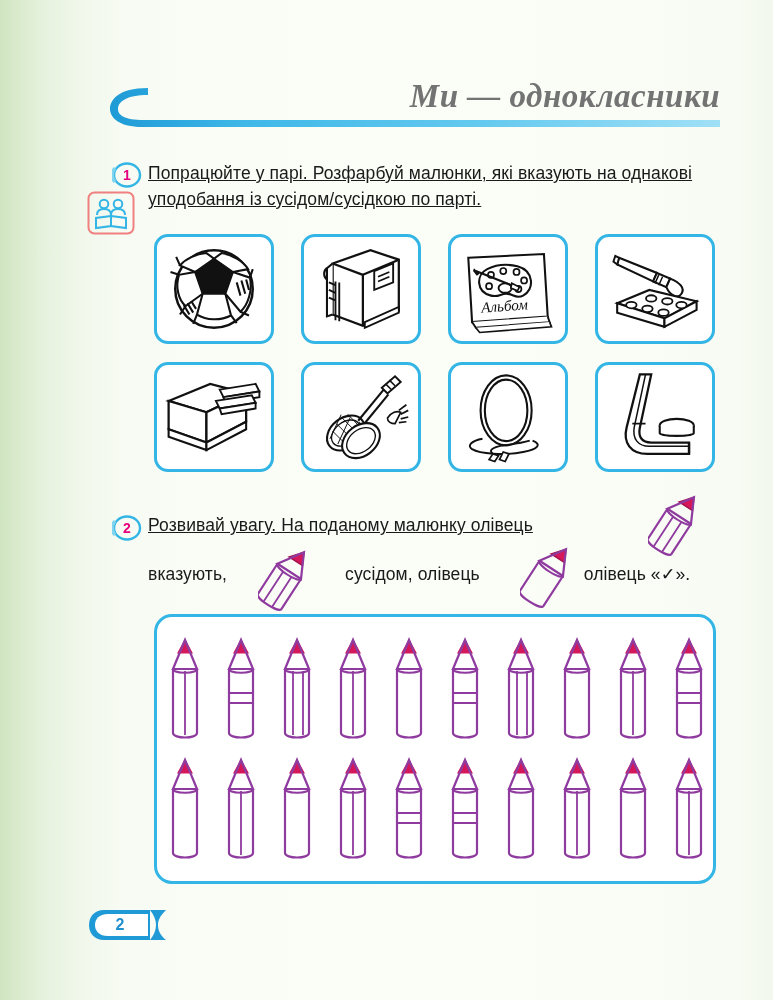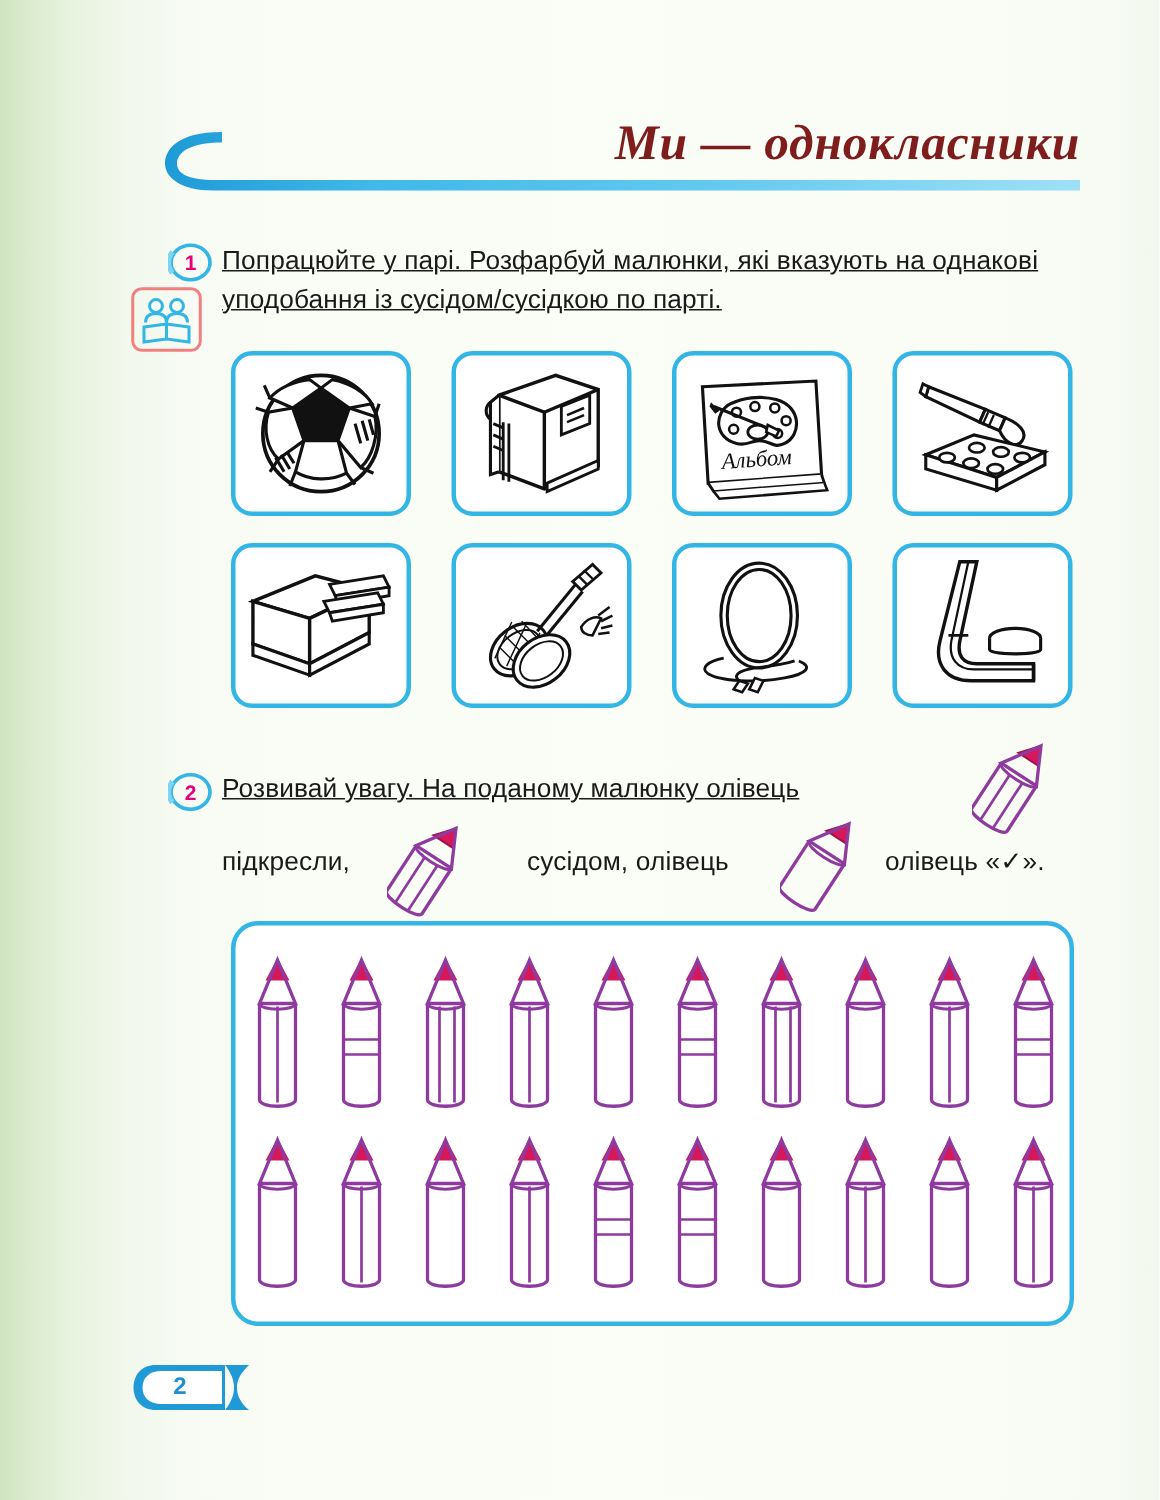--- a/index.html
+++ b/index.html
@@ -31,21 +31,21 @@
     height: 60px;
   }
   .header-title {
     position: absolute;
     right: 0;
     top: 0;
     font-family: "Liberation Serif", serif;
     font-style: italic;
     font-weight: bold;
     font-size: 33px;
-    color: #7f1d1d;
+    color: #737373;
     letter-spacing: 0.5px;
     white-space: nowrap;
   }
   .header-swoosh {
     position: absolute;
     left: 8px;
     top: 6px;
     width: 612px;
     height: 46px;
   }
@@ -366,21 +366,21 @@
     <svg viewBox="0 0 30 26">
       <ellipse cx="15" cy="13" rx="13" ry="11.5" fill="none" stroke="#33b5e5" stroke-width="2.4"></ellipse>
       <path d="M 3 6 A 13 11.5 0 0 0 3 20" fill="none" stroke="#7fd4f0" stroke-width="3.4"></path>
     </svg>
     <div class="badge-label">2</div>
   </div>
 
   <div class="task-text" id="task2-line1">Розвивай увагу. На поданому малюнку олівець</div>
 
   <div class="task-text" id="task2-line2">
-    <span class="t2-seg">підкресли,</span><span class="t2-gap-a"></span><span class="t2-seg">сусідом, олівець</span><span class="t2-gap-b"></span><span class="t2-seg">олівець «✓».</span>
+    <span class="t2-seg">вказують,</span><span class="t2-gap-a"></span><span class="t2-seg">сусідом, олівець</span><span class="t2-gap-b"></span><span class="t2-seg">олівець «✓».</span>
   </div>
 
   <div class="inline-pencil" id="ip1">
     <svg viewBox="0 0 56 74">
       <g transform="rotate(33 28 37)">
         <path d="M18 16 L34 16 L28 4 Z" fill="#d6185a" stroke="#a3124a" stroke-width="1.4"></path>
         <path d="M12 28 L40 28 L28 4 Z" fill="none" stroke="#8e3a9e" stroke-width="2.2"></path>
         <path d="M12 28 L12 64 C12 69, 40 69, 40 64 L40 28" fill="none" stroke="#8e3a9e" stroke-width="2.2"></path>
         <path d="M12 28 C12 33, 40 33, 40 28" fill="none" stroke="#8e3a9e" stroke-width="2"></path>
         <path d="M21 31 L21 67 M31 31 L31 67" stroke="#8e3a9e" stroke-width="1.8" fill="none"></path>

